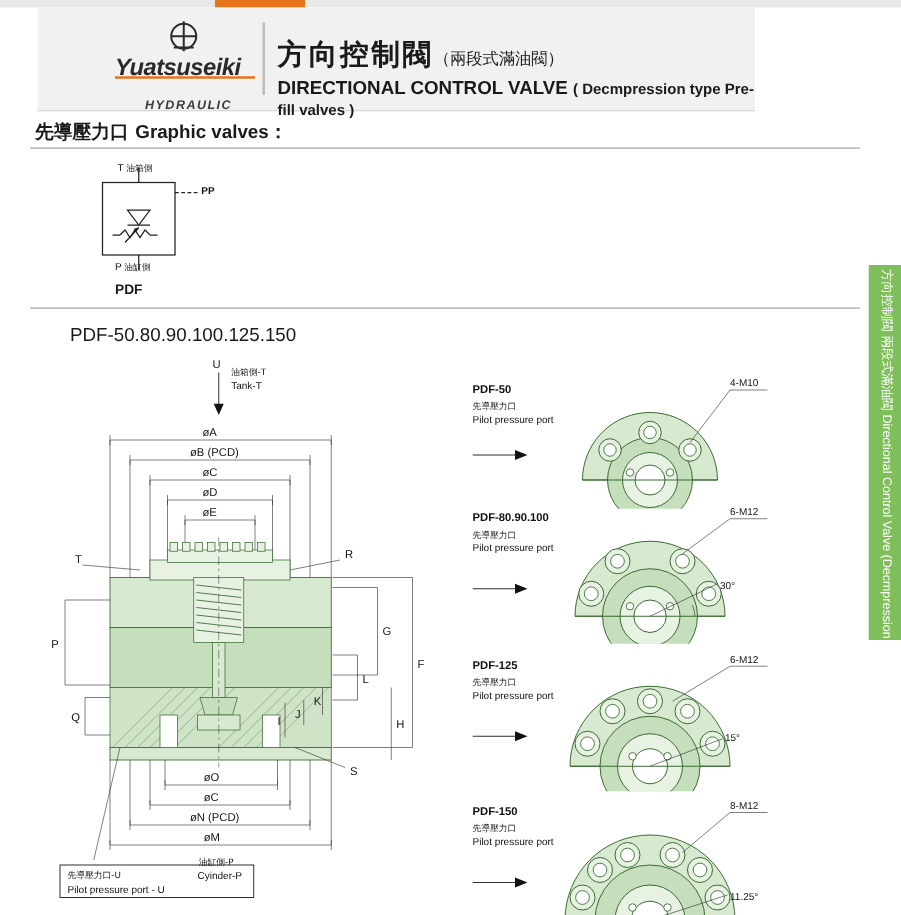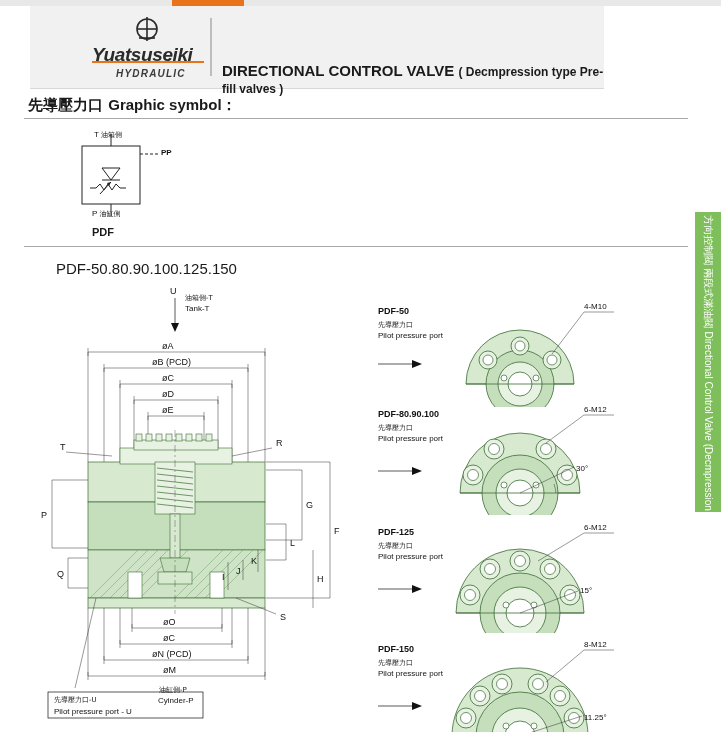--- a/index.html
+++ b/index.html
@@ -8,21 +8,21 @@
     font-family:"Liberation Sans", sans-serif;
     color:#1a1a1a;position:relative;overflow:hidden;
   }
   
   .topbar{position:absolute;left:0;top:0;width:721px;height:6px;background:#e8e8e8;}
   .topbar .orange{position:absolute;left:172px;top:0;width:72px;height:6px;background:#e8731a;}
   .header{position:absolute;left:0;top:6px;width:574px;height:82px;background:#f1f1f1;border-bottom:1px solid #d8d8d8;margin-left:30px;}
   .logo-wrap{position:absolute;left:62px;top:8px;width:110px;height:62px;}
   .logo-mark{position:absolute;left:38px;top:2px;width:34px;height:30px;}
   .logo-name{position:absolute;left:0;top:30px;font-size:19px;font-weight:bold;font-style:italic;color:#2a2a2a;letter-spacing:-0.4px;}
-  .logo-sub{position:absolute;left:24px;top:54px;font-size:10px;font-weight:bold;font-style:italic;color:#3a3a3a;letter-spacing:1.2px;}
+  .logo-sub{position:absolute;left:24px;top:65px;font-size:10px;font-weight:bold;font-style:italic;color:#3a3a3a;letter-spacing:1.2px;}
   .logo-rule{position:absolute;left:0;top:47px;width:112px;height:2px;background:#e8731a;}
   .vdiv{position:absolute;left:180px;top:12px;width:2px;height:58px;background:#bdbdbd;}
   .title-cn{position:absolute;left:192px;top:22px;font-size:23px;font-weight:bold;font-family:"DejaVu Sans",sans-serif;letter-spacing:2px;}
   .title-cn .small{font-size:13px;font-weight:normal;letter-spacing:0;}
   .title-en{position:absolute;left:192px;top:56px;font-size:15px;font-weight:bold;}
   .title-en .small{font-size:12px;font-weight:bold;}
 
   
   .gs-title{position:absolute;left:28px;top:96px;font-size:15px;font-weight:bold;font-family:"DejaVu Sans",sans-serif;}
   .gs-title .en{font-family:"Liberation Sans",sans-serif;}
@@ -75,29 +75,32 @@
         <path d="M17 1 L17 25" stroke="#2a2a2a" stroke-width="1.6"></path>
         <path d="M7 13 L27 13" stroke="#2a2a2a" stroke-width="1.6"></path>
         <path d="M9 22 L25 22" stroke="#2a2a2a" stroke-width="1.6"></path>
       </svg>
     </div>
     <div class="logo-name">Yuatsuseiki</div>
     <div class="logo-rule"></div>
     <div class="logo-sub">HYDRAULIC</div>
   </div>
   <div class="vdiv"></div>
+  <div class="title-cn">
+    <span>方向控制閥</span><span class="small">（兩段式滿油閥）</span>
+  </div>
   <div class="title-en">
     <span>DIRECTIONAL CONTROL VALVE</span>
     <span class="small">( Decmpression type Pre-fill valves )</span>
   </div>
 </div>
 
 <div class="gs-title">
   <span>先導壓力口</span>
-  <span class="en">Graphic symbol</span><span>：</span>
+  <span class="en">Graphic valves</span><span>：</span>
 </div>
 <div class="rule1"></div>
 <div class="rule2"></div>
 
 <div>
   <svg width="200" height="110" style="position:absolute;left:60px;top:128px;">
 
     <rect x="22" y="18" width="58" height="58" fill="#fff" stroke="#222" stroke-width="1"></rect>
 
     <line x1="51" y1="18" x2="51" y2="6" stroke="#222" stroke-width="1"></line>

